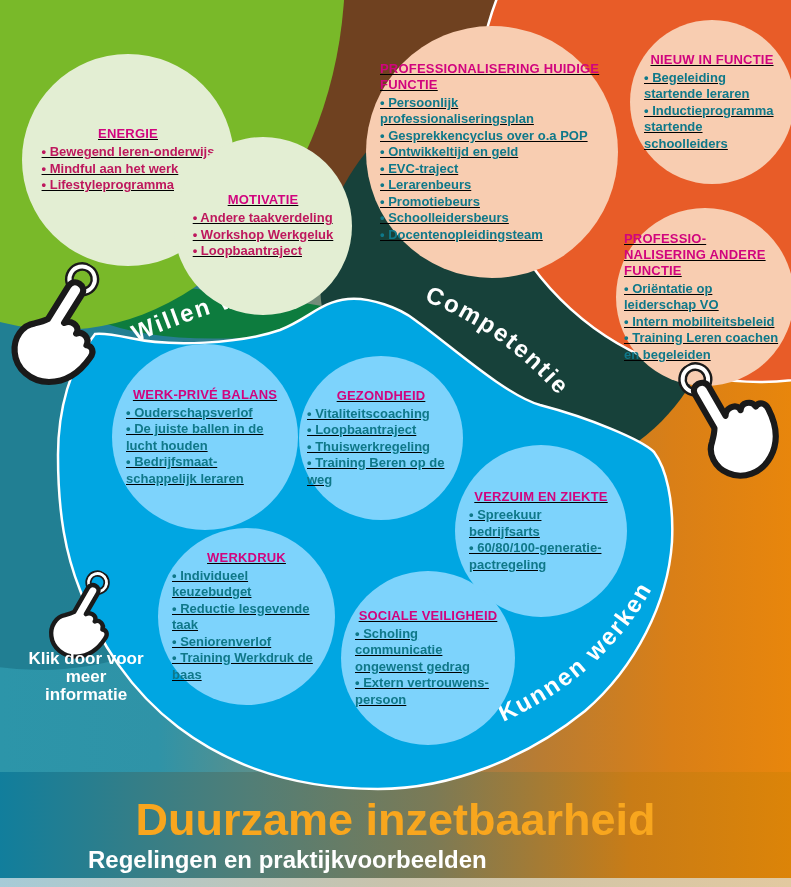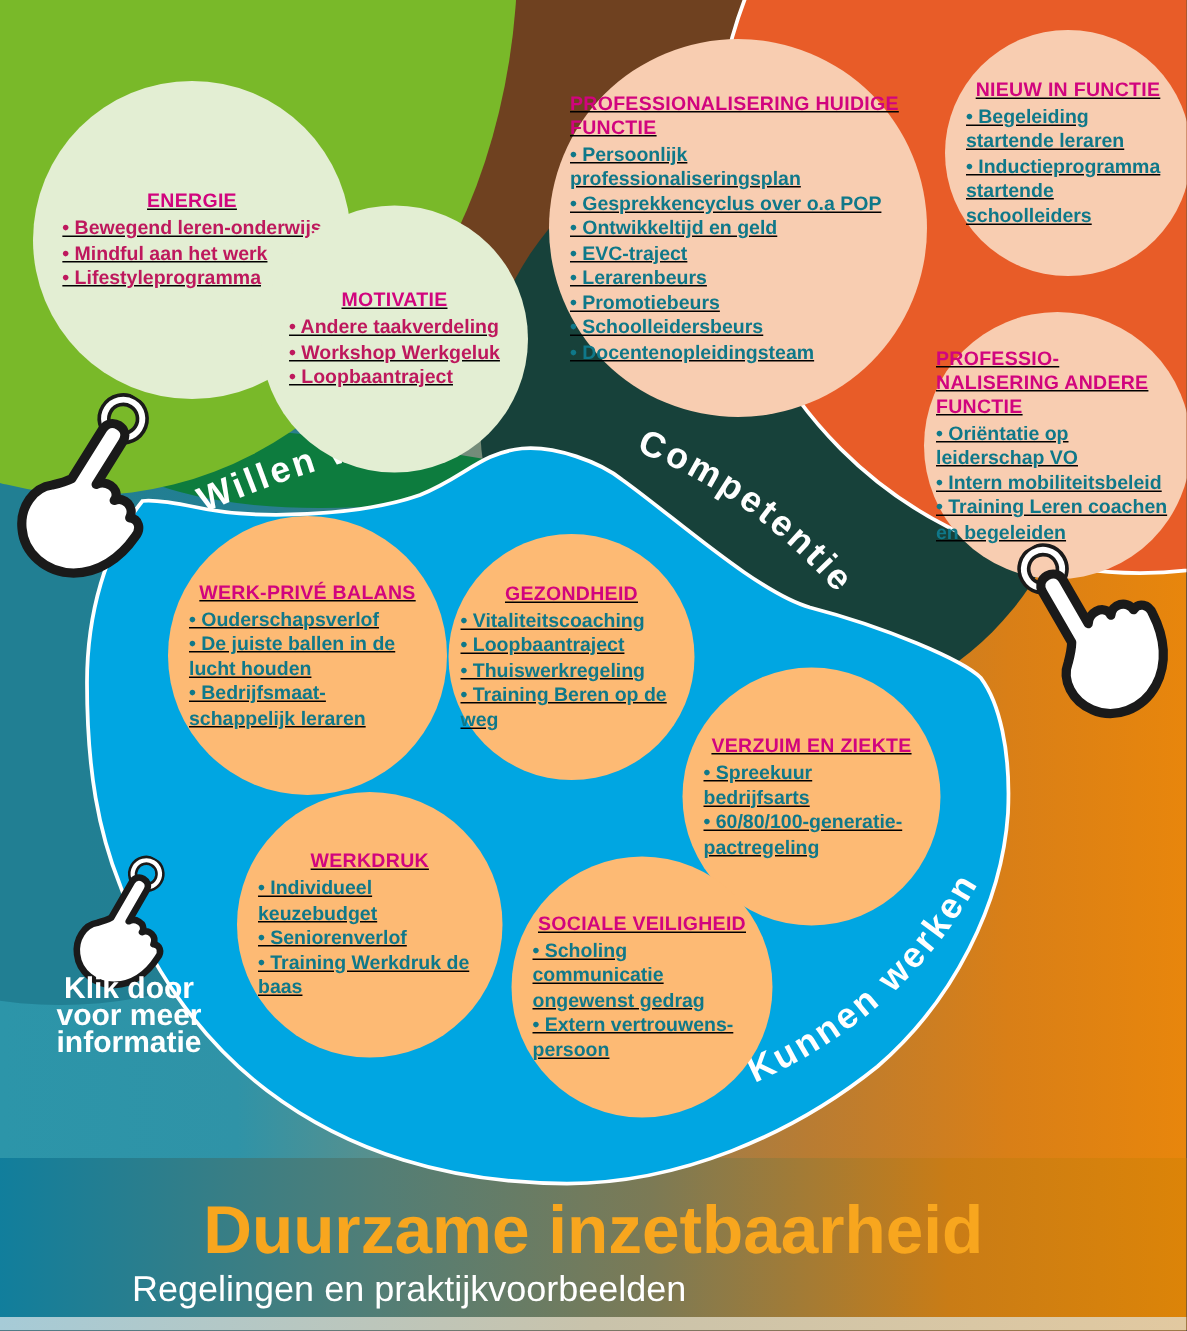--- a/index.html
+++ b/index.html
@@ -16,38 +16,38 @@
     display:flex;flex-direction:column;justify-content:center;align-items:center;
     text-align:left;box-sizing:border-box;padding:10px 14px;text-decoration:underline;
   }
   .topic .t-title{
     font-weight:bold;font-size:13px;line-height:16px;letter-spacing:.2px;
     color:#d1047e;margin-bottom:2px;
   }
   .topic .t-items{font-weight:bold;font-size:13px;line-height:16.5px;}
   .pc-green{background:#e3eed3;}
   .pc-peach{background:#f8cdb1;}
-  .pc-blue{background:#fdba74;}
+  .pc-blue{background:#7dd3fc;}
   .pc-green .t-items{color:#be185d;}
   .pc-peach .t-items,.pc-blue .t-items{color:#0f7889;}
   
   .hand{position:absolute;}
   
   #cta{
     position:absolute;left:28px;top:650px;width:116px;
-    color:#ffffff;font-weight:bold;font-size:20px;line-height:18px;text-align:center;
+    color:#ffffff;font-weight:bold;font-size:17px;line-height:18px;text-align:center;
   }
   
   #footer-title{
     position:absolute;left:0;top:794px;width:791px;text-align:center;
     color:#f8a61e;font-weight:bold;font-size:45px;letter-spacing:0;
   }
   #footer-subtitle{
     position:absolute;left:88px;top:846px;
-    color:#ffffff;font-weight:normal;font-size:24px;
+    color:#ffffff;font-weight:bold;font-size:24px;
   }
 </style>
 </head>
 <body>
 
 <div id="stage">
 
   <svg id="venn" viewBox="0 0 791 887">
     <defs>
       <linearGradient id="bgGrad" x1="0" y1="0" x2="1" y2="0">
@@ -190,20 +190,21 @@
     <div class="t-items">
         <div class="item">• Spreekuur bedrijfsarts</div>
         <div class="item">• 60/80/100-generatie-pactregeling</div>
       </div>
   </div>
 
   <div class="topic pc-blue" style="left:158px;top:528px;width:177px;height:177px;">
     <div class="t-title">WERKDRUK</div>
     <div class="t-items">
         <div class="item">• Individueel keuzebudget</div>
+        <div class="item">• Reductie lesgevende taak</div>
         <div class="item">• Seniorenverlof</div>
         <div class="item">• Training Werkdruk de baas</div>
       </div>
   </div>
 
   <div class="topic pc-blue" style="left:341px;top:571px;width:174px;height:174px;">
     <div class="t-title">SOCIALE VEILIGHEID</div>
     <div class="t-items">
         <div class="item">• Scholing communicatie ongewenst gedrag</div>
         <div class="item">• Extern vertrouwens-persoon</div>

